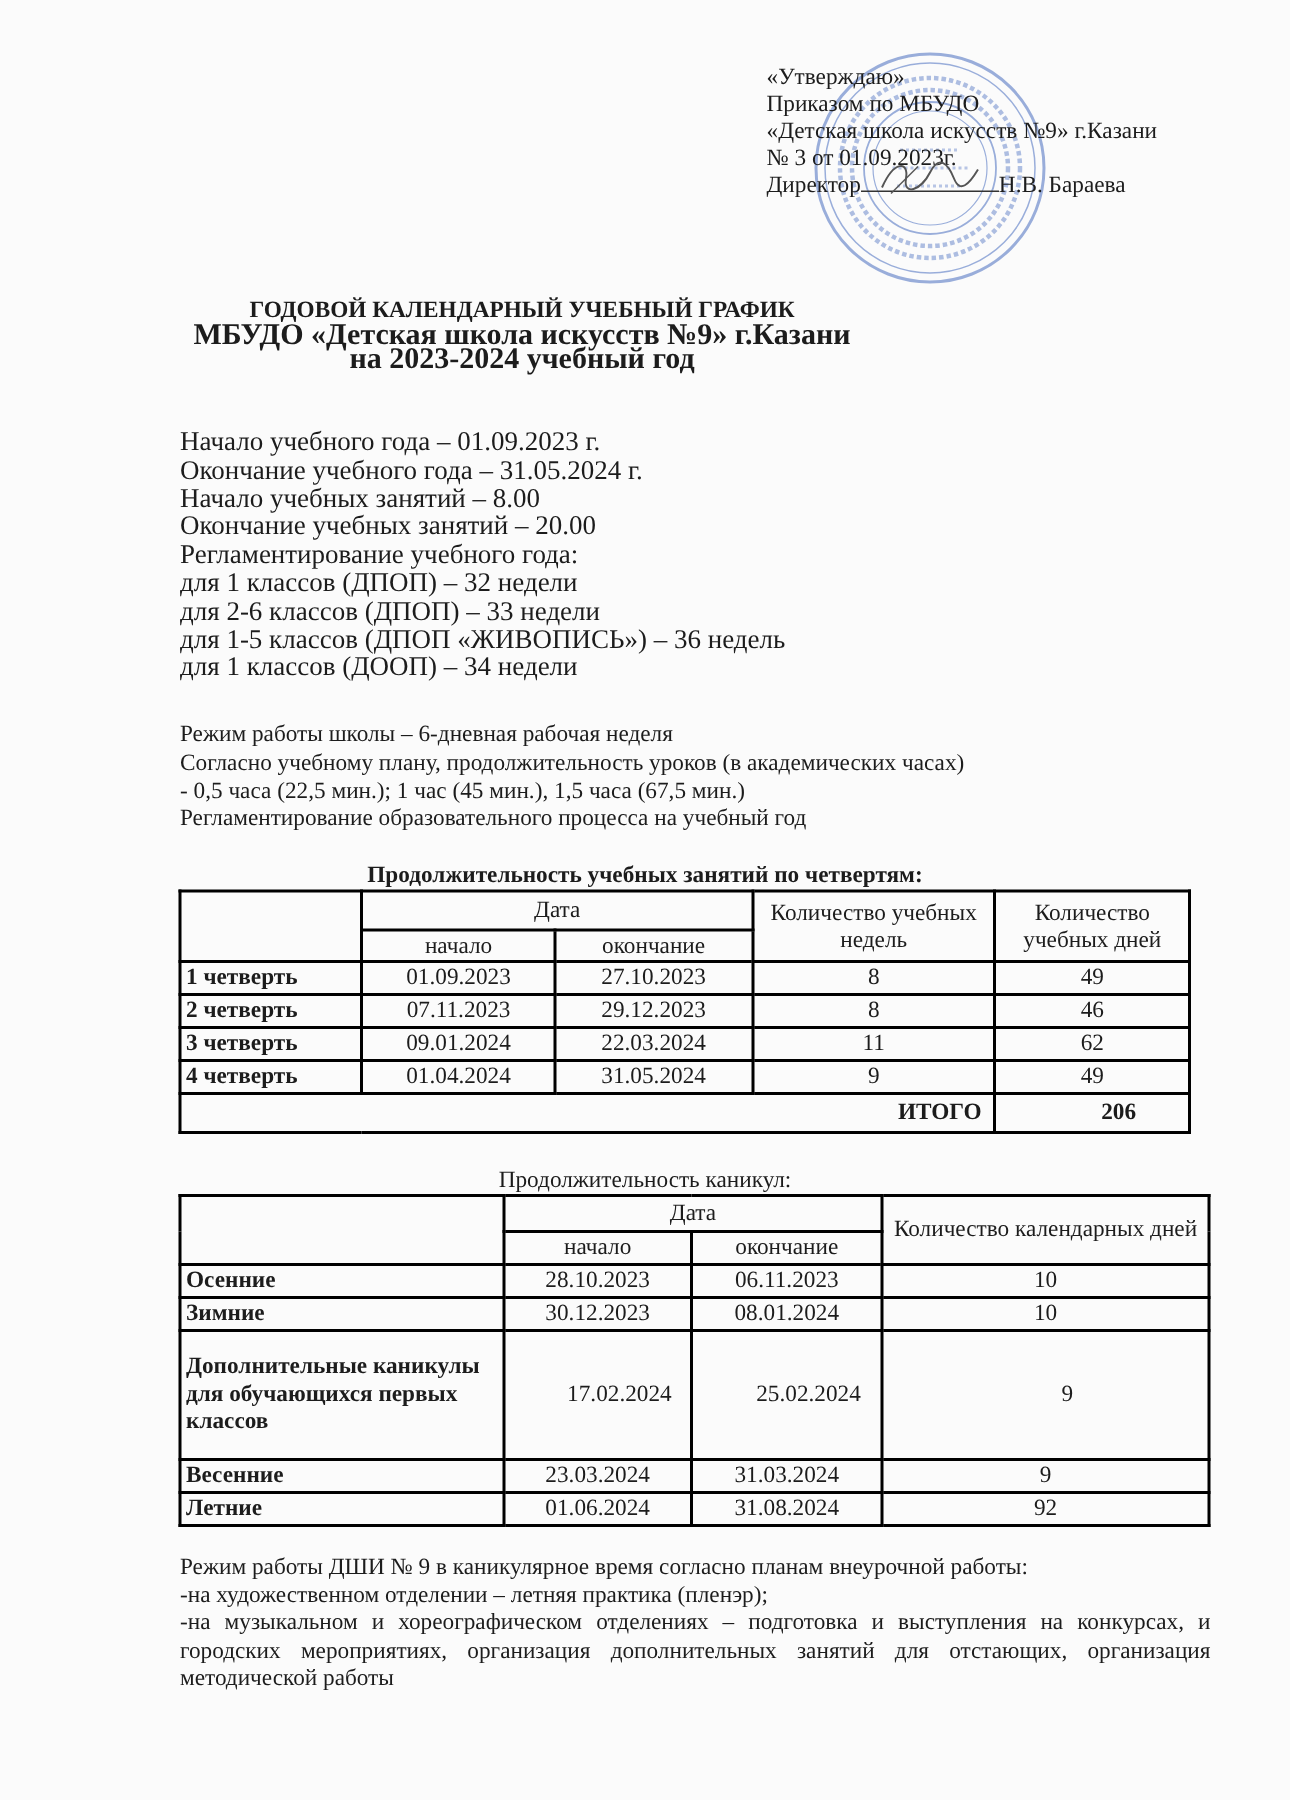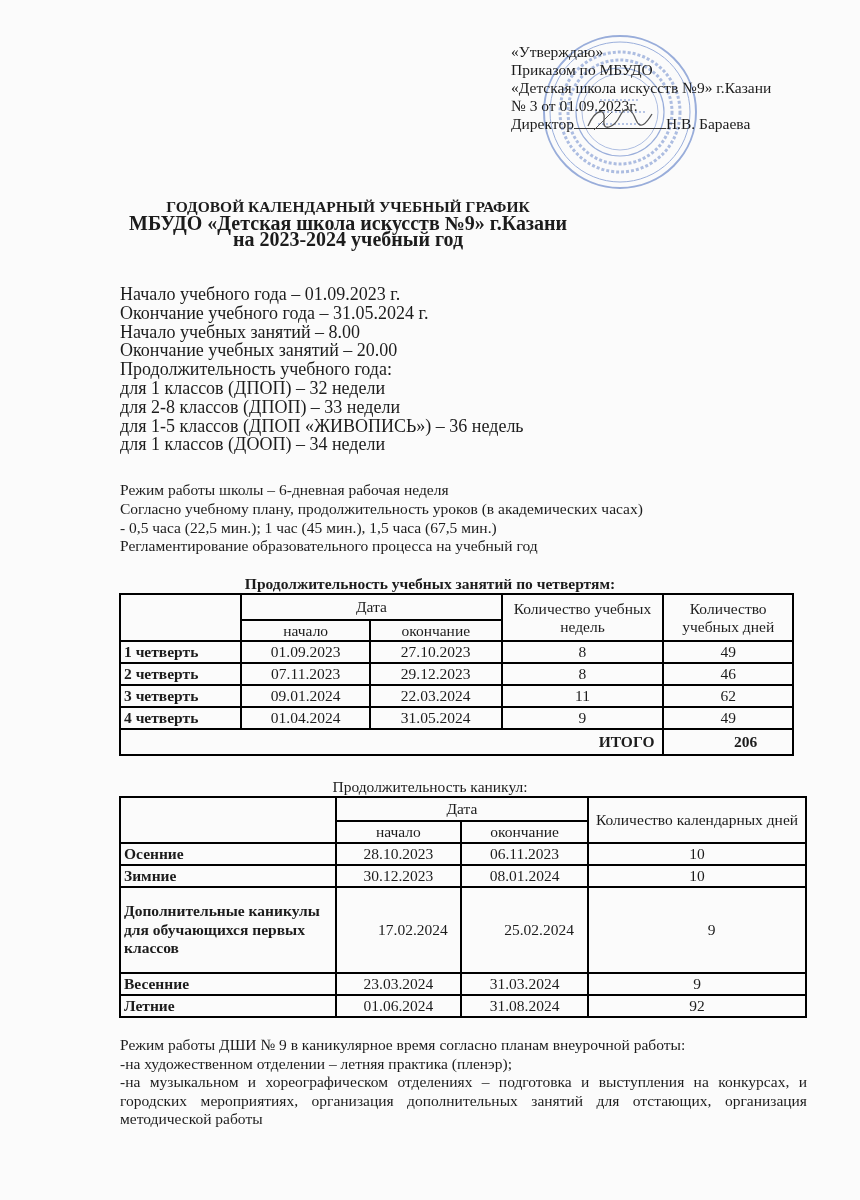--- a/index.html
+++ b/index.html
@@ -98,23 +98,23 @@
   <div class="t1">ГОДОВОЙ КАЛЕНДАРНЫЙ УЧЕБНЫЙ ГРАФИК</div>
   <div class="t2">МБУДО «Детская школа искусств №9» г.Казани</div>
   <div class="t3">на 2023-2024 учебный год</div>
 </div>
 
 <div class="info">
   <div>Начало учебного года – 01.09.2023 г.</div>
   <div>Окончание учебного года – 31.05.2024 г.</div>
   <div>Начало учебных занятий – 8.00</div>
   <div>Окончание учебных занятий – 20.00</div>
-  <div>Продолжительность учебного года:</div>
+  <div>Регламентирование учебного года:</div>
   <div>для 1 классов (ДПОП) – 32 недели</div>
-  <div>для 2-8 классов (ДПОП) – 33 недели</div>
+  <div>для 2-6 классов (ДПОП) – 33 недели</div>
   <div>для 1-5 классов (ДПОП «ЖИВОПИСЬ») – 36 недель</div>
   <div>для 1 классов (ДООП) – 34 недели</div>
 </div>
 
 <div class="regime">
   <div>Режим работы школы – 6-дневная рабочая неделя</div>
   <div>Согласно учебному плану, продолжительность уроков  (в академических часах)</div>
   <div>- 0,5 часа (22,5 мин.); 1 час (45 мин.), 1,5 часа (67,5 мин.)</div>
   <div>Регламентирование образовательного процесса на учебный год</div>
 </div>

